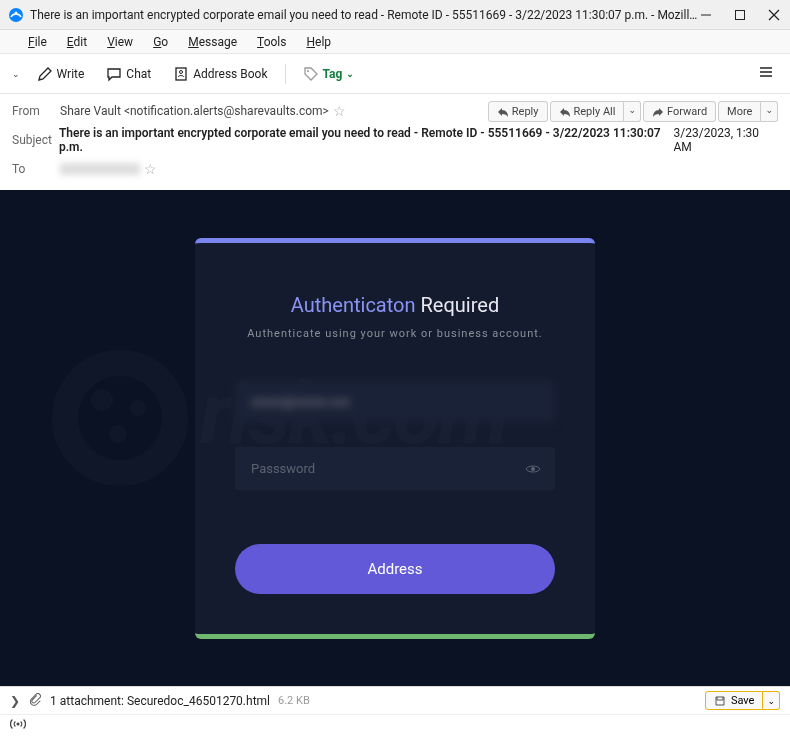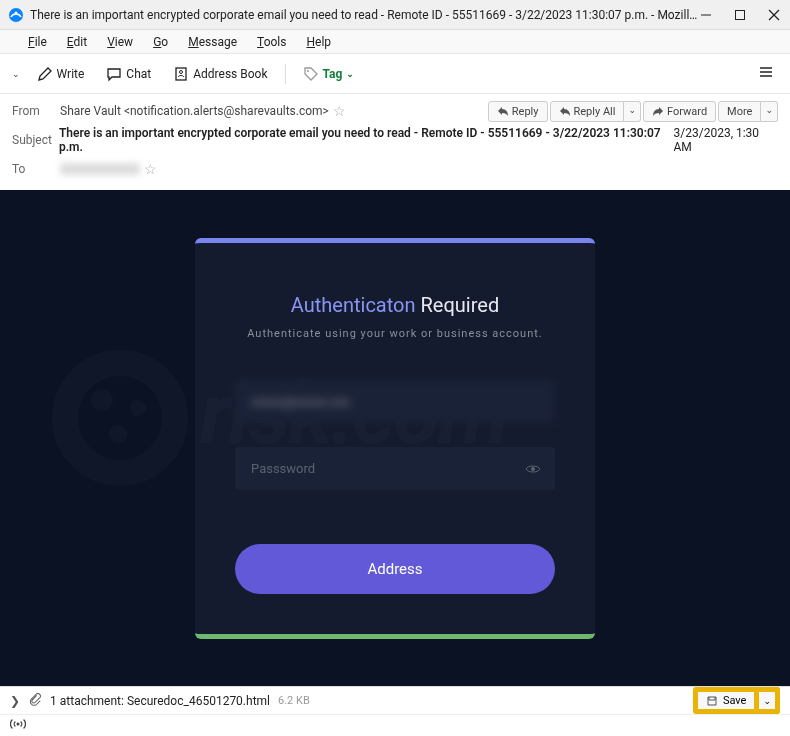--- a/index.html
+++ b/index.html
@@ -24,21 +24,21 @@
 .toolbar .hamburger { padding: 6px 8px; cursor: pointer; }
 
 .header-area { background: #fff; padding: 6px 12px; font-size: 12px; color: #444; }
 .header-row { display: flex; align-items: center; margin-bottom: 4px; min-height: 22px; }
 .header-row .hdr-label { width: 48px; color: #666; }
 .header-row .hdr-val { flex: 1; display: flex; align-items: center; gap: 4px; }
 .header-row .star { color: #aaa; cursor: pointer; font-size: 14px; }
 .header-row .subject-bold { font-weight: 600; color: #222; }
 .header-row .timestamp { margin-left: auto; color: #222; }
 .header-actions { display: flex; gap: 2px; margin-left: auto; }
-.header-actions .act-btn { display: flex; align-items: center; gap: 3px; padding: 3px 8px; border: 1px solid #ccc; border-radius: 3px; cursor: pointer; font-size: 11px; background: #f8f8f8; }
+.header-actions .act-btn { display: flex; align-items: flex-end; gap: 3px; padding: 3px 8px; border: 1px solid #ccc; border-radius: 3px; cursor: pointer; font-size: 11px; background: #f8f8f8; }
 .header-actions .act-btn svg { width: 12px; height: 12px; }
 .header-actions .dd { padding: 3px 4px; border: 1px solid #ccc; border-left: none; border-radius: 0 3px 3px 0; cursor: pointer; font-size: 9px; background: #f8f8f8; }
 .blurbox { filter: blur(3px); background: #ddd; width: 80px; height: 12px; border-radius: 2px; }
 
 .body-area { flex: 1; background: #0b1223; display: flex; align-items: center; justify-content: center; position: relative; overflow: hidden; }
 .auth-card { width: 400px; background: #141b2e; border-radius: 6px; overflow: hidden; border-top: 5px solid #7a85f0; border-bottom: 5px solid #6fb870; }
 .auth-card .card-inner { padding: 50px 40px 40px; text-align: center; }
 .auth-card .card-title { font-size: 20px; font-weight: 400; margin-bottom: 10px; color: #e8e8f0; }
 .auth-card .card-title .accent { color: #8a94f5; }
 .auth-card .card-sub { font-size: 11px; color: #88909a; letter-spacing: 1px; margin-bottom: 40px; }
@@ -49,21 +49,21 @@
 .auth-card .input-blur { filter: blur(4px); color: #888; }
 .auth-card .continue-btn { width: 100%; padding: 16px; background: #6159d8; border: none; border-radius: 30px; color: #fff; font-size: 15px; cursor: pointer; margin-top: 30px; }
 
 .watermark { position: absolute; inset: 0; pointer-events: none; display: flex; align-items: center; justify-content: center; }
 
 .attach-bar { height: 28px; background: #fff; border-top: 1px solid #ddd; display: flex; align-items: center; padding: 0 10px; font-size: 12px; gap: 8px; }
 .attach-bar .chev { cursor: pointer; color: #555; font-size: 12px; }
 .attach-bar .clip { color: #555; }
 .attach-bar .att-text { color: #222; }
 .attach-bar .att-size { color: #999; font-size: 11px; }
-.attach-bar .save-btn { margin-left: auto; display: flex; align-items: center; gap: 5px; padding: 2px 8px; border: 5px solid #eab308; border-radius: 3px; cursor: pointer; font-size: 11px; background: #f8f8f8; }
+.attach-bar .save-btn { margin-left: auto; display: flex; align-items: center; gap: 5px; padding: 2px 8px; border: 1px solid #eab308; border-radius: 3px; cursor: pointer; font-size: 11px; background: #f8f8f8; }
 
 .status-bar { height: 22px; background: #fff; border-top: 1px solid #eee; display: flex; align-items: center; padding: 0 10px; }
 .status-bar .broadcast { color: #444; cursor: pointer; }
 </style>
 </head>
 <body>
 
 <div class="titlebar">
   <span class="app-icon">
     <svg viewBox="0 0 16 16">

